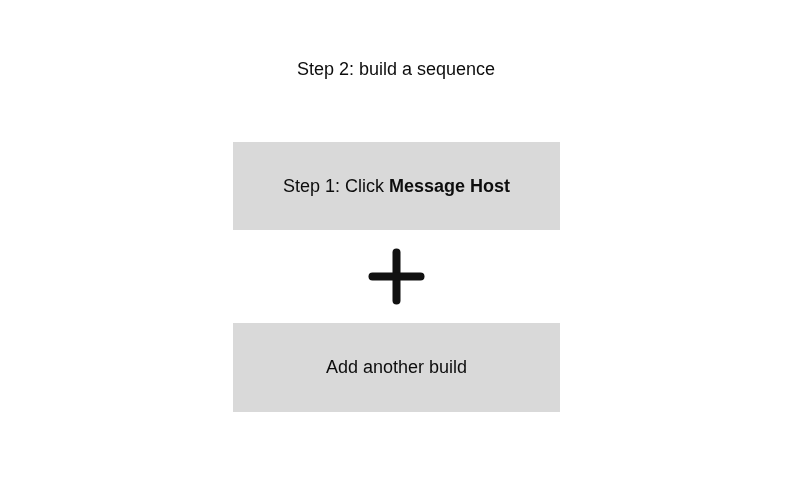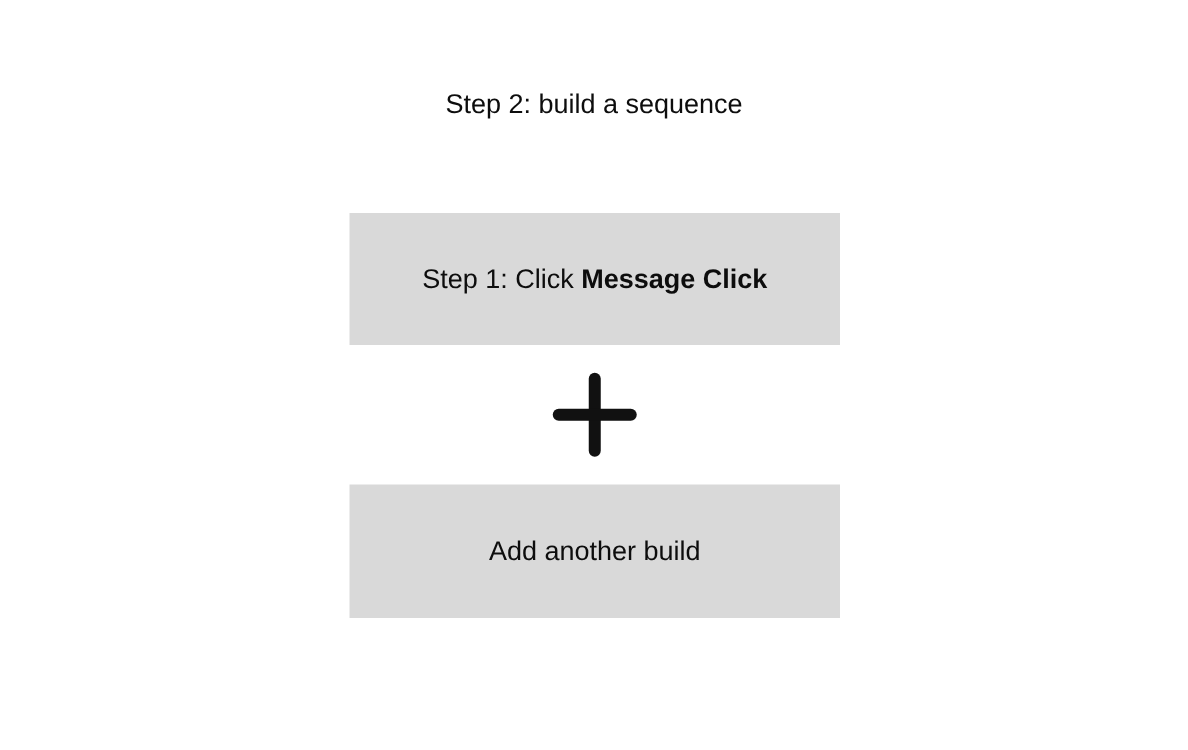--- a/index.html
+++ b/index.html
@@ -62,21 +62,21 @@
 </head>
 <body>
 
 <div class="page">
 
   <div class="title">Step 2: build a sequence</div>
 
   <div class="column">
 
     <div class="step-box box-1">
-      <span><span>Step 1: Click </span><span class="bold">Message Click</span></span>
+      <span><span>Step 1: Click </span><span class="bold">Message Host</span></span>
     </div>
 
     <div class="plus-row">
       <svg class="plus-icon" width="57" height="57" viewBox="0 0 57 57" xmlns="http://www.w3.org/2000/svg" aria-hidden="true">
         <line x1="28.5" y1="4.5" x2="28.5" y2="52.5" stroke="var(--icon, #111111)" stroke-width="8" stroke-linecap="round"></line>
         <line x1="4.5" y1="28.5" x2="52.5" y2="28.5" stroke="var(--icon, #111111)" stroke-width="8" stroke-linecap="round"></line>
       </svg>
     </div>
 
     <div class="step-box box-2">

